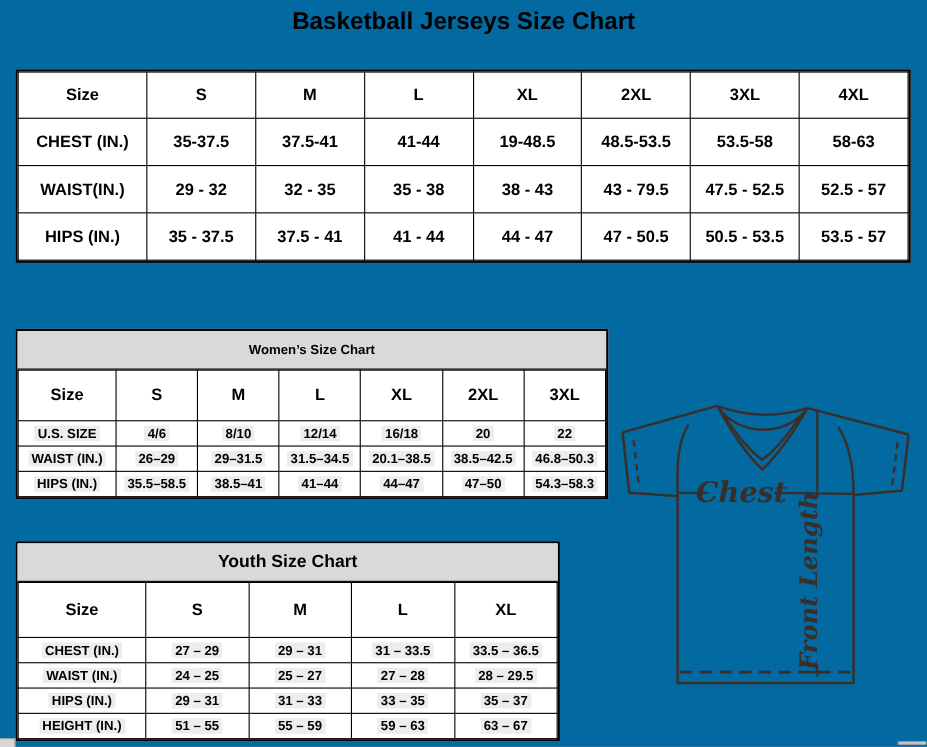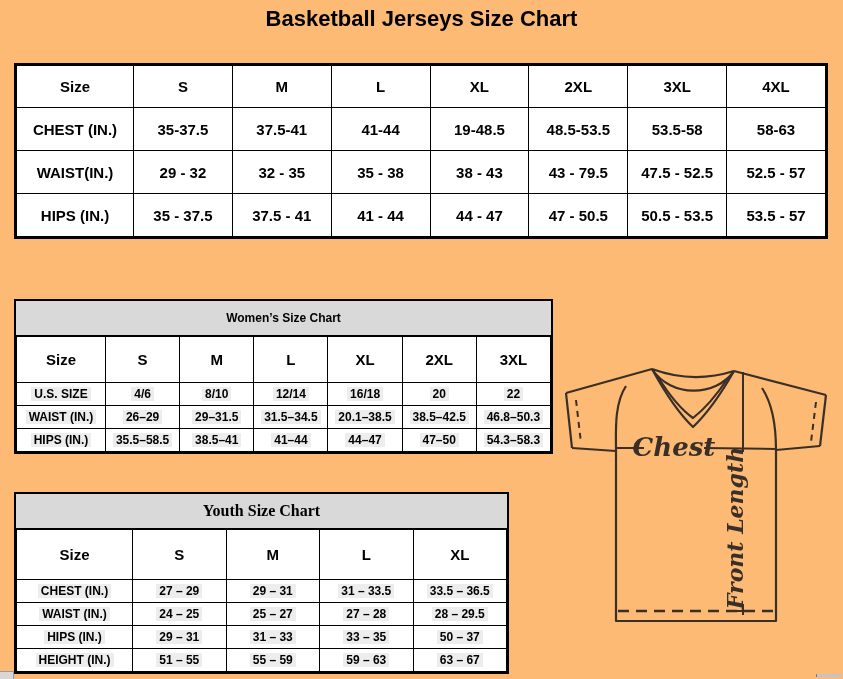--- a/index.html
+++ b/index.html
@@ -1,16 +1,16 @@
 <!DOCTYPE html>
 <html><head>
 <meta charset="utf-8">
 <style>
   html,body{margin:0;padding:0;background:#fff;}
-  .page{position:relative;width:843px;height:679px;background:#fdba74;overflow:hidden;
+  .page{position:relative;width:843px;height:679px;background:#0369a1;overflow:hidden;
         font-family:"Liberation Sans",sans-serif;color:#000;}
 
   .page-title{position:absolute;top:6px;left:0;width:843px;text-align:center;
               font-size:22px;font-weight:bold;margin:0;}
 
   .size-section{position:absolute;border:2px solid #000;background:#fff;}
   .tbl-title{background:#d9d9d9;border-bottom:1px solid #000;text-align:center;
              font-weight:bold;display:flex;align-items:center;justify-content:center;}
   table.grid{border-collapse:collapse;table-layout:fixed;width:100%;}
   table.grid th,table.grid td{border:1px solid #000;text-align:center;font-weight:bold;
@@ -25,21 +25,21 @@
 
   
   .women{left:14px;top:299px;width:535px;}
   .women .tbl-title{height:34px;font-size:12px;}
   .women th:first-child{width:88px;}
   .women thead th{height:45px;font-size:15px;}
   .women tbody th,.women tbody td{height:22px;font-size:12px;}
 
   
   .youth{left:14px;top:492px;width:491px;}
-  .youth .tbl-title{height:34px;font-size:16px;font-family:Liberation Serif, serif;}
+  .youth .tbl-title{height:34px;font-size:16px;}
   .youth th:first-child{width:115px;}
   .youth thead th{height:49px;font-size:15px;}
   .youth tbody th,.youth tbody td{height:22px;font-size:12px;}
 
   
   .hl tbody span{background:#ededed;padding:0 3px;}
 
   .jersey{position:absolute;left:556px;top:360px;width:284px;height:268px;}
   .jersey path,.jersey line{stroke:#3a2f28;fill:none;stroke-width:2.2;
         stroke-linejoin:round;stroke-linecap:butt;}
@@ -181,21 +181,21 @@
             <td><span>24 – 25</span></td>
             <td><span>25 – 27</span></td>
             <td><span>27 – 28</span></td>
             <td><span>28 – 29.5</span></td>
           </tr>
           <tr>
             <th><span>HIPS (IN.)</span></th>
             <td><span>29 – 31</span></td>
             <td><span>31 – 33</span></td>
             <td><span>33 – 35</span></td>
-            <td><span>50 – 37</span></td>
+            <td><span>35 – 37</span></td>
           </tr>
           <tr>
             <th><span>HEIGHT (IN.)</span></th>
             <td><span>51 – 55</span></td>
             <td><span>55 – 59</span></td>
             <td><span>59 – 63</span></td>
             <td><span>63 – 67</span></td>
           </tr>
         </tbody>
       </table>

